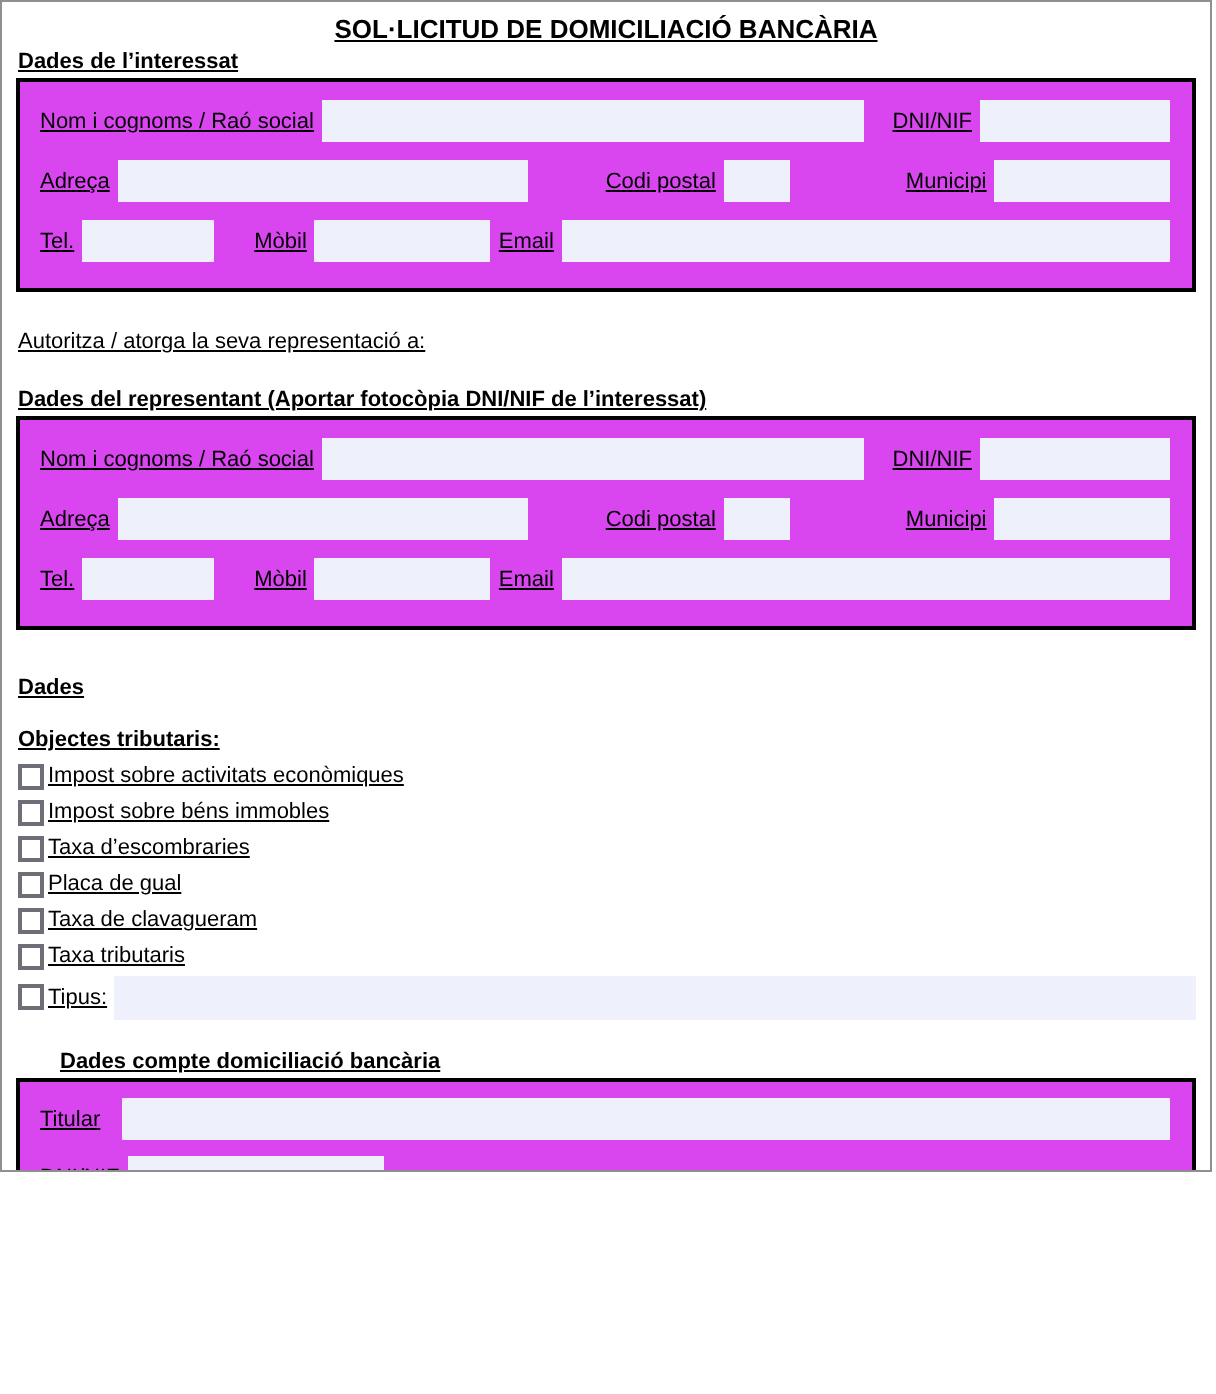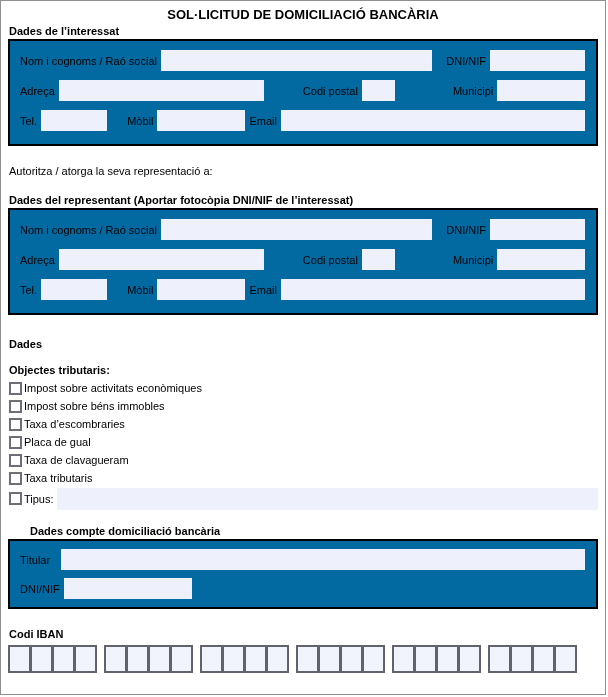--- a/index.html
+++ b/index.html
@@ -1,24 +1,25 @@
 <!DOCTYPE html>
 <html><head>
 <meta charset="utf-8">
 <style>
   html, body { margin:0; padding:0; background:#fff; }
   .page {
-    position:relative; width:606px; height:695px; box-sizing:border-box;
+    position:relative; width:606px; height:586px; box-sizing:border-box;
     border:1px solid #8f8f8f; background:#fff; padding:4px 7px 0 7px;
     font-family:"Liberation Sans", sans-serif; font-size:11px; color:#000;
     overflow:hidden;
+    text-decoration:underline;
   }
   .title { text-align:center; font-weight:bold; font-size:13px; padding:2px 0 3px 0; }
   .sec-heading { font-weight:bold; font-size:11px; margin:0 0 2px 1px; }
-  .fbox { border:2px solid #000; padding:9px 11px 4px 10px; background:#0369a1; }
+  .fbox { border:2px solid #000; padding:9px 11px 4px 10px; background:#d946ef; }
   .frow { display:flex; align-items:center; margin-bottom:9px; }
   .lb { white-space:nowrap; margin-right:4px; }
   .fi { background:#eef1fb; height:21px; box-sizing:border-box; }
   .grow { flex:1 1 auto; }
 
   .autoritza { margin:19px 0 0 1px; }
   .rep-heading { margin-top:17px; }
 
   .dades-heading { margin-top:23px; margin-bottom:0; }
   .tipus-row { display:flex; align-items:center; margin:2px 0 0 1px; height:17px; }

